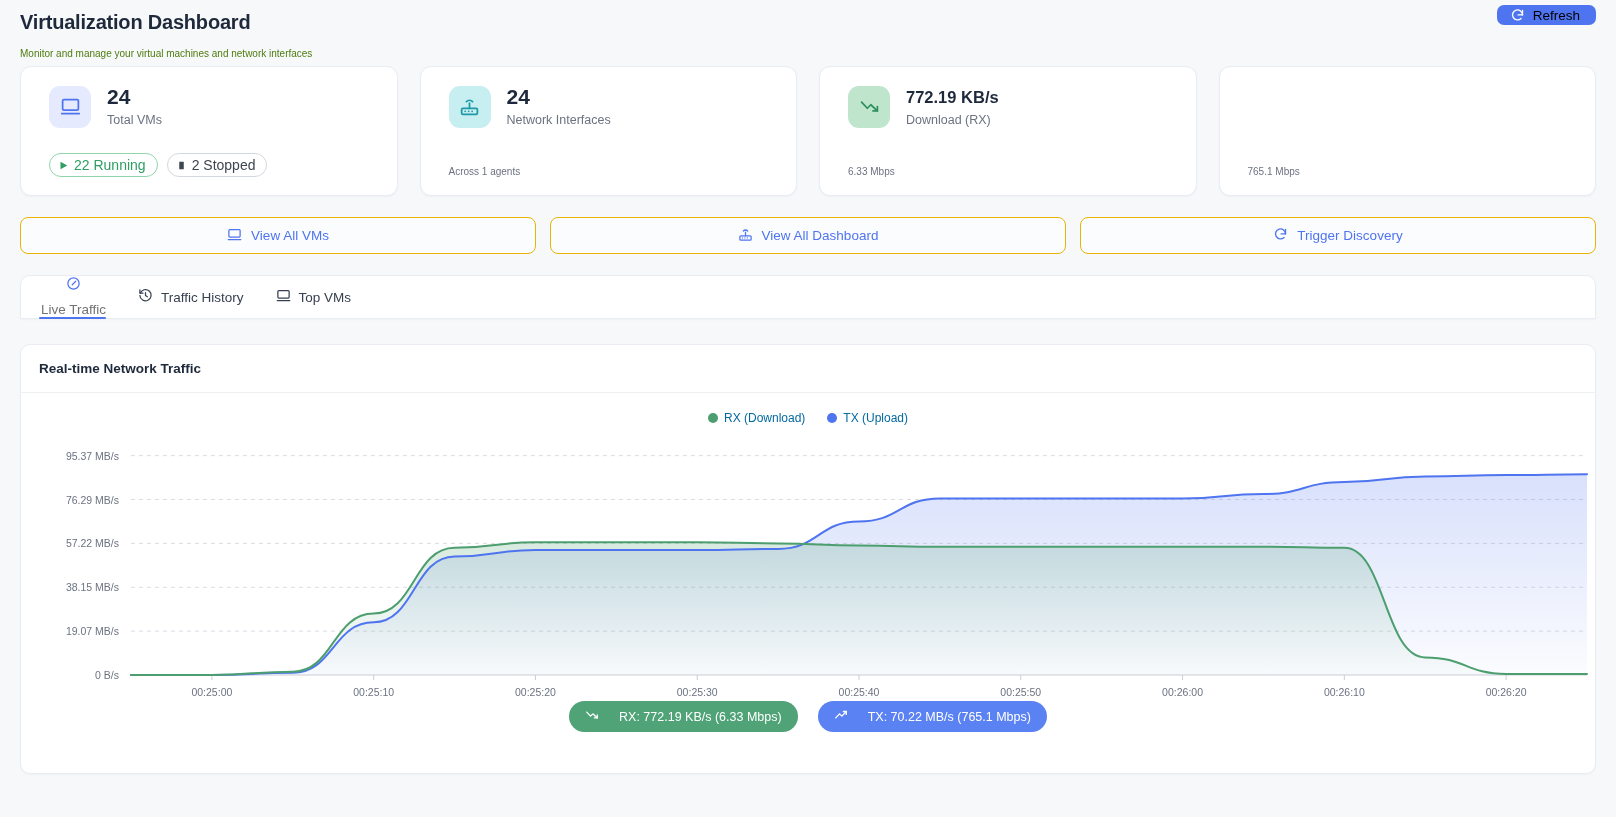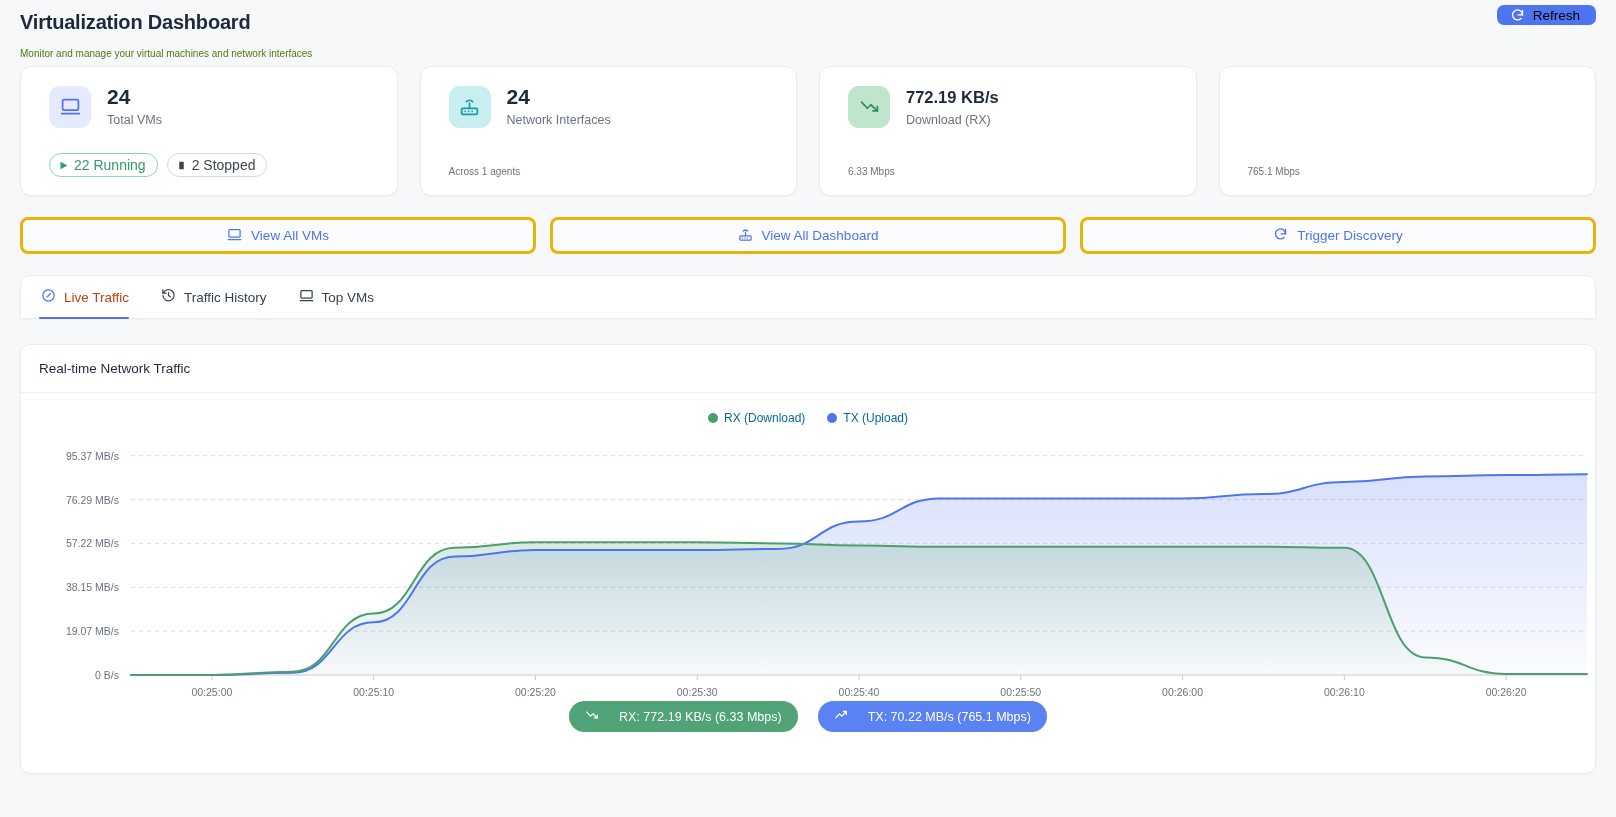--- a/index.html
+++ b/index.html
@@ -56,56 +56,56 @@
     border-radius: 12px; padding: 3px 11px 3px 9px;
     font-size: 14px; border: 1px solid;
   }
   .badge-running { color: #2e9e63; border-color: #8fd6ad; background: #fff; }
   .badge-stopped { color: #3e4651; border-color: #d3d8e0; background: #fff; }
   .stat-note { font-size: 10px; color: #6b7280; }
 
   
   .actions-row { display: flex; gap: 14px; margin-top: 21px; }
   .action-btn {
-    flex: 1 1 0; height: 37px; border: 3px solid #eab308; border-radius: 8px;
+    flex: 1 1 0; height: 37px; border: 1px solid #eab308; border-radius: 8px;
     background: #fbfcfe; color: #4f74f0; font-size: 13.5px; font-family: inherit;
     display: flex; align-items: center; justify-content: center; gap: 9px;
     cursor: pointer;
   }
 
   
   .tabs-bar {
     margin-top: 21px; background: #fff; border: 1px solid #e9ecf2;
     border-radius: 10px 10px 0 0; height: 44px;
     display: flex; align-items: stretch; padding: 0 18px;
     box-shadow: 0 1px 2px rgba(16,24,40,0.03);
   }
   .tab {
     display: flex; align-items: center; gap: 8px;
     padding: 0 14px 0 2px; margin-right: 16px;
     font-size: 13.5px; color: #374151; cursor: pointer;
     position: relative; background: none; border: none; font-family: inherit;
   }
-  .tab.active { color: #c2410c; }
+  .tab.active { color: #737373; flex-direction: column; }
   .tab.active::after {
     content: ""; position: absolute; left: 0; right: 14px; bottom: -1px;
     height: 2.5px; background: #4f74f0; border-radius: 2px;
   }
 
   
   .chart-panel {
     margin-top: 25px; background: #fff; border: 1px solid #e9ecf2;
     border-radius: 10px; box-shadow: 0 1px 2px rgba(16,24,40,0.03);
     height: 430px; overflow: hidden;
   }
   .chart-header {
     height: 48px; border-bottom: 1px solid #eef0f4;
     display: flex; align-items: center; padding: 0 18px;
   }
-  .chart-title { font-size: 13.5px; font-weight: 400; color: #1e293b; }
+  .chart-title { font-size: 13.5px; font-weight: 700; color: #1e293b; }
   .chart-body { position: relative; height: 382px; }
 
   .legend {
     display: flex; justify-content: center; gap: 22px;
     padding-top: 18px; font-size: 12px; color: #0369a1;
   }
   .legend-item { display: flex; align-items: center; gap: 6px; }
   .legend-dot { width: 10px; height: 10px; border-radius: 50%; display: inline-block; }
 
   .plot-wrap { position: relative; margin-top: 8px; height: 250px; }

